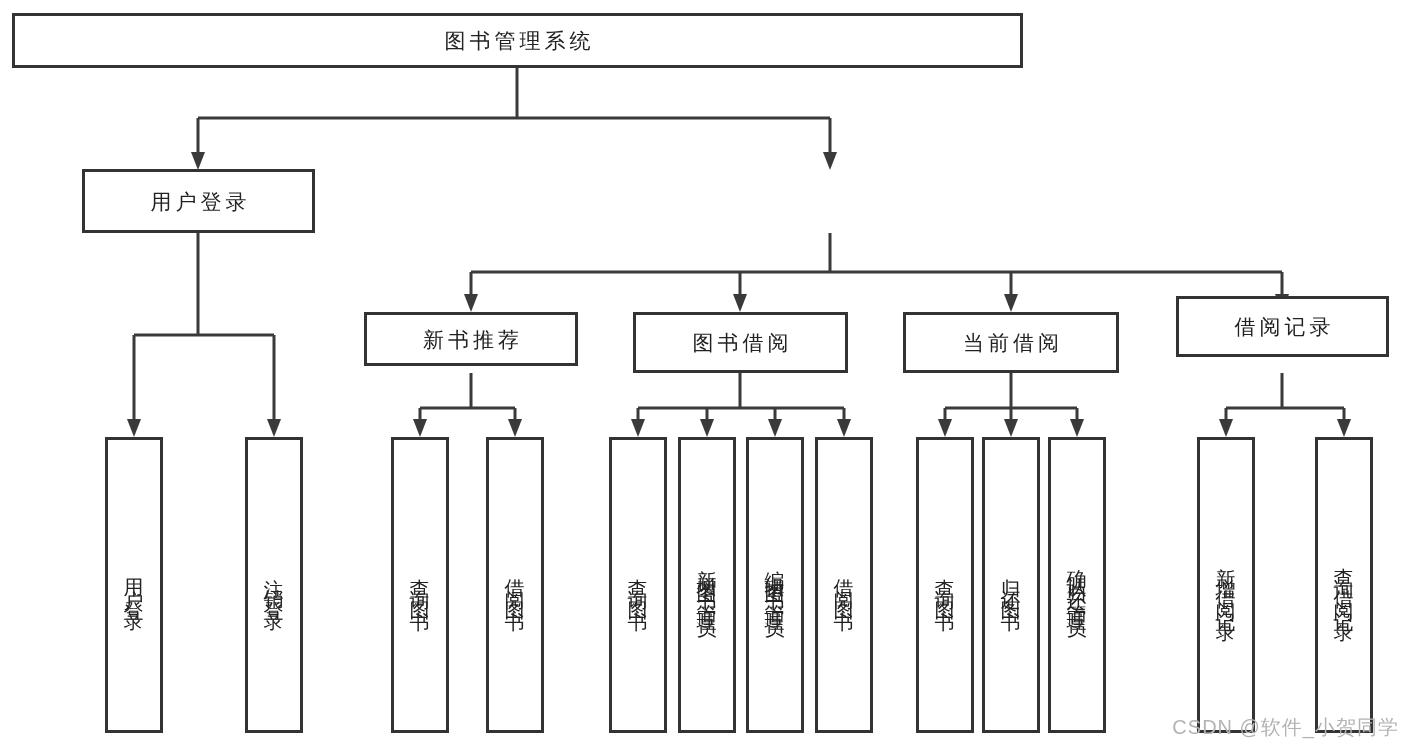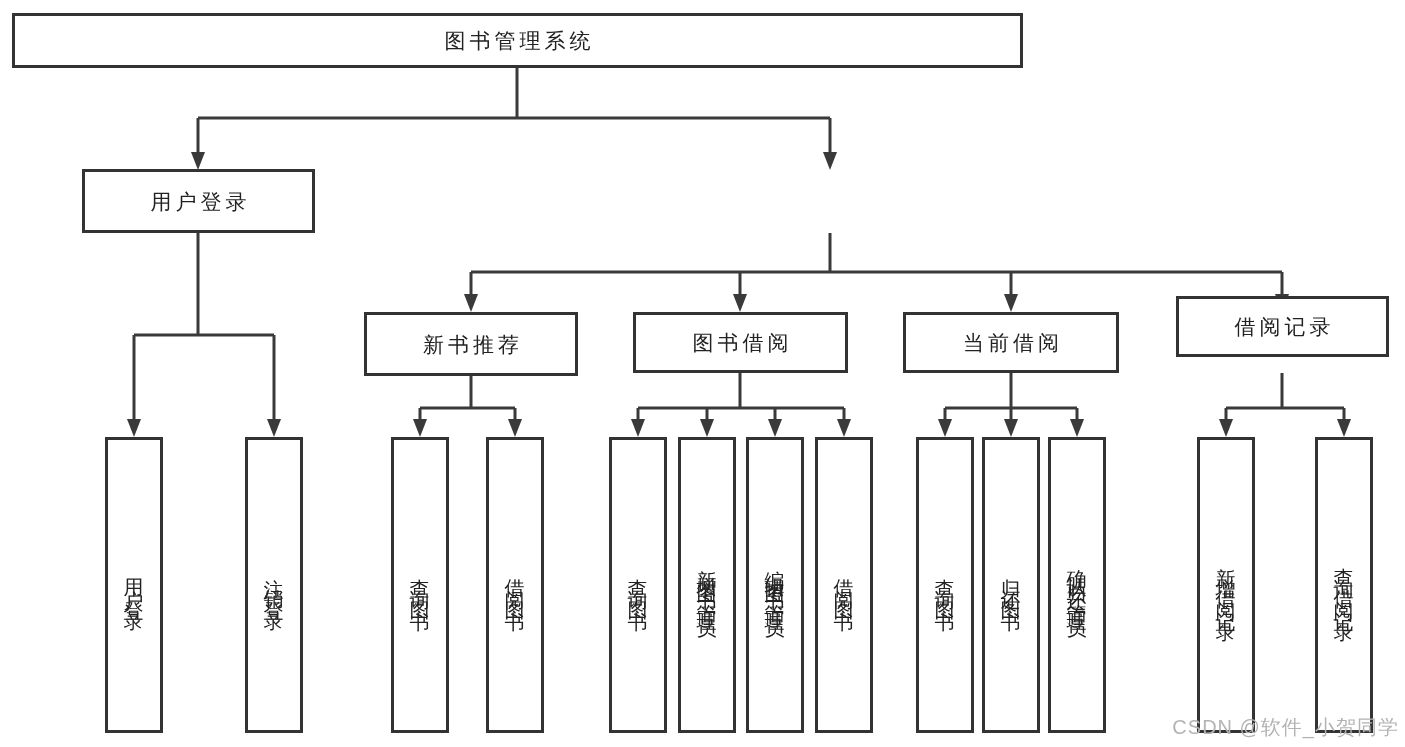--- a/index.html
+++ b/index.html
@@ -86,21 +86,21 @@
   </svg>
 
   <div class="box" style="left:12px;top:13px;width:1011px;height:55px">
     <span class="hlabel">图书管理系统</span>
   </div>
 
   <div class="box" style="left:82px;top:169px;width:233px;height:64px">
     <span class="hlabel">用户登录</span>
   </div>
 
-  <div class="box" style="left:364px;top:312px;width:214px;height:64px">
+  <div class="box" style="left:364px;top:312px;width:214px;height:54px">
     <span class="hlabel">新书推荐</span>
   </div>
   <div class="box" style="left:903px;top:312px;width:216px;height:61px">
     <span class="hlabel">当前借阅</span>
   </div>
   <div class="box" style="left:633px;top:312px;width:215px;height:61px">
     <span class="hlabel">图书借阅</span>
   </div>
   <div class="box" style="left:1176px;top:296px;width:213px;height:61px">
     <span class="hlabel">借阅记录</span>

